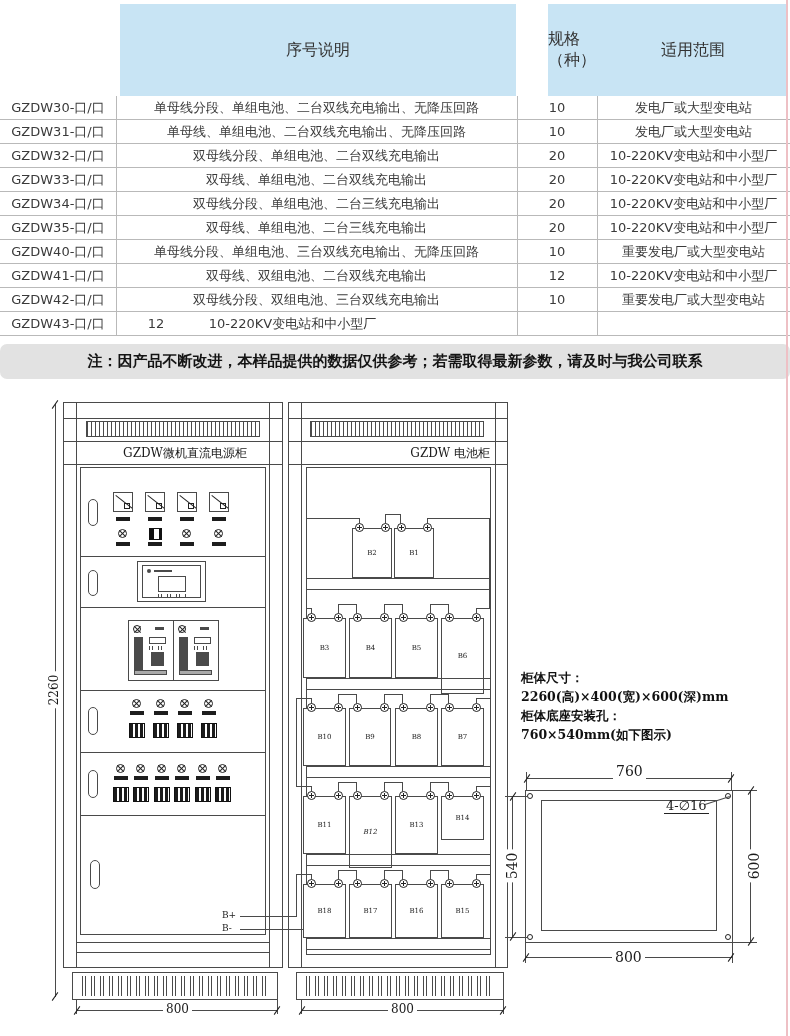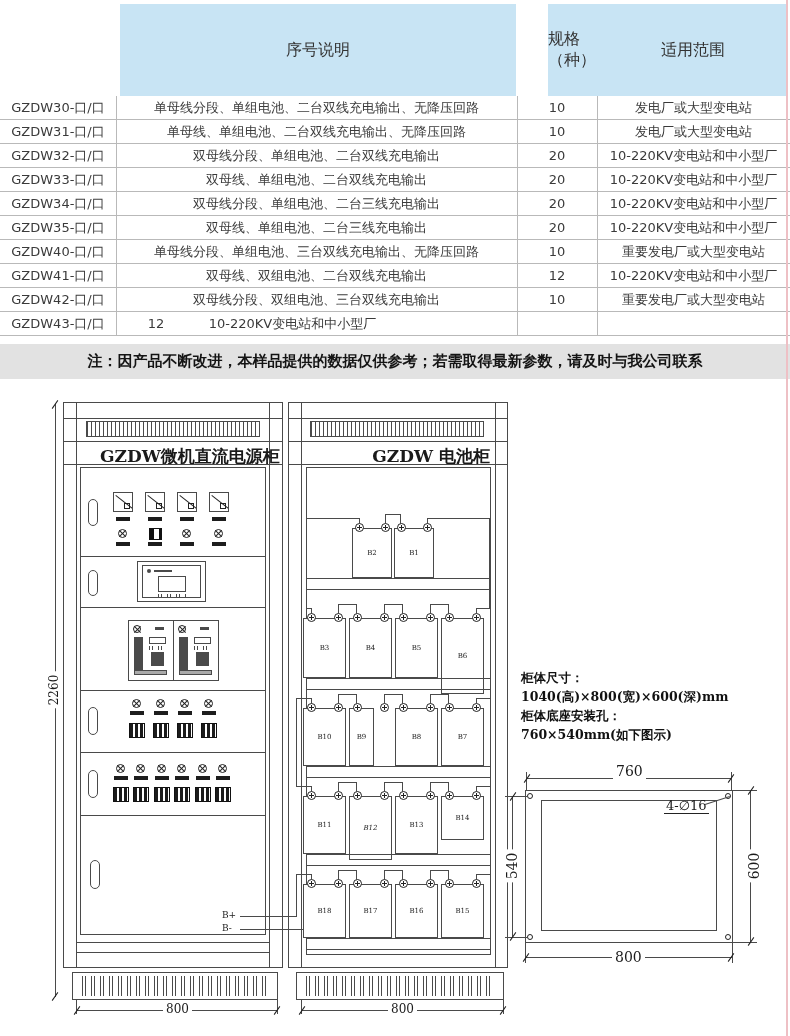--- a/index.html
+++ b/index.html
@@ -18,32 +18,32 @@
             font-size:16px;color:#333;}
   #tbody{position:absolute;left:0;top:96px;width:790px;}
   .trow{position:relative;height:24px;border-bottom:1px solid var(--border);
         display:flex;align-items:center;box-sizing:border-box;}
   .tcell{display:flex;align-items:center;justify-content:center;
          font-size:13px;color:#3a3a3a;height:100%;box-sizing:border-box;white-space:nowrap;overflow:hidden;}
   .c0{width:116px;} .c1{width:401px;} .c2{width:80px;} .c3{width:193px;}
   .vsep{position:absolute;top:96px;height:240px;width:1px;background:var(--border);}
   #note{position:absolute;left:0;top:344px;width:790px;height:35px;background:var(--note-bg);
         display:flex;align-items:center;justify-content:center;
-        font-size:15px;font-weight:bold;color:#141414;}
+        font-size:15px;font-weight:bold;color:#141414;border-radius:7px;}
   
   #drawing{position:absolute;left:0;top:0;width:790px;height:1036px;pointer-events:none;}
   .ln{position:absolute;background:var(--line);}
   .rect{position:absolute;border:1px solid var(--line);box-sizing:border-box;background:transparent;}
   .vent{position:absolute;border:1px solid var(--line);box-sizing:border-box;
         background:repeating-linear-gradient(90deg,var(--line) 0 1px,transparent 1px 4px);}
   .slots{position:absolute;
         background:repeating-linear-gradient(90deg,var(--line) 0 1px,transparent 1px 3px,var(--line) 3px 4px,transparent 4px 9px);}
   .handle{position:absolute;width:10px;border:1px solid var(--line);border-radius:6px;box-sizing:border-box;}
   .cab-title{position:absolute;font-family:"DejaVu Serif","Liberation Serif",serif;
-             font-weight:bold;font-size:17px;color:#1a1a1a;white-space:nowrap;}
+             font-weight:normal;font-size:12px;color:#1a1a1a;white-space:nowrap;}
   .meter{position:absolute;width:20px;height:20px;border:1px solid var(--line);box-sizing:border-box;overflow:hidden;}
   .meter i{position:absolute;left:2px;top:2px;width:22px;height:1px;background:#222;
            transform:rotate(38deg);transform-origin:left top;}
   .meter b{position:absolute;right:2px;bottom:2px;width:4px;height:4px;border:1px solid #222;}
   .strip{position:absolute;height:4px;background:#1d1d1d;}
   .indc{position:absolute;width:9px;height:9px;border:1px solid #222;border-radius:50%;box-sizing:border-box;}
   .indc:before,.indc:after{content:'';position:absolute;left:-1px;top:3px;width:9px;height:1px;background:#222;}
   .indc:before{transform:rotate(45deg);} .indc:after{transform:rotate(-45deg);}
   .sqsw{position:absolute;width:13px;height:12px;border:1px solid #111;box-sizing:border-box;
         background:linear-gradient(90deg,#111 0 4px,#fff 4px 9px,#111 9px 13px);}
@@ -217,21 +217,21 @@
     <div class="rect" style="left:296px;top:972px;width:208px;height:28px;"></div>
     <div class="slots" style="left:306px;top:976px;width:188px;height:20px;"></div>
     <div class="ln" style="left:301px;top:1000px;width:1px;height:14px;"></div>
     <div class="ln" style="left:503px;top:1000px;width:1px;height:14px;"></div>
     <div class="ln" style="left:301px;top:1010px;width:203px;height:1px;"></div>
     <div class="tick" style="left:297px;top:1010px;"></div>
     <div class="tick" style="left:498px;top:1010px;"></div>
     <div class="dim" style="left:388px;top:1002px;">800</div>
 
     <div class="specs-line" style="top:670px;">柜体尺寸：</div>
-    <div class="specs-line" style="top:689px;">1040(高)×800(宽)×600(深)mm</div>
+    <div class="specs-line" style="top:689px;">2260(高)×400(宽)×600(深)mm</div>
     <div class="specs-line" style="top:708px;">柜体底座安装孔：</div>
     <div class="specs-line" style="top:727px;">760×540mm(如下图示)</div>
 
     <div class="rect" style="left:525px;top:790px;width:208px;height:153px;"></div>
     <div class="rect" style="left:541px;top:800px;width:176px;height:131px;"></div>
     <div class="hole" style="left:527px;top:793px;"></div>
     <div class="hole" style="left:725px;top:793px;"></div>
     <div class="hole" style="left:527px;top:934px;"></div>
     <div class="hole" style="left:725px;top:934px;"></div>
 
@@ -381,21 +381,21 @@
       <div class="ln" style="left: 311px; top: 608px; width: 1px; height: 6px;"></div>
       <div class="ln" style="left: 476px; top: 608px; width: 14px; height: 1px;"></div>
       <div class="ln" style="left: 476px; top: 608px; width: 1px; height: 6px;"></div>
       <div class="ln" style="left: 306px; top: 678px; width: 185px; height: 1px;"></div>
       <div class="ln" style="left: 306px; top: 689px; width: 185px; height: 1px;"></div>
       <div class="batt" style="left: 303px; top: 708px; width: 43px; height: 58px;">
         <span>B10</span>
       </div>
       <div class="term" style="left: 307px; top: 703px;"></div>
       <div class="term" style="left: 334px; top: 703px;"></div>
-      <div class="batt" style="left: 349px; top: 708px; width: 25px; height: 58px;">
+      <div class="batt" style="left: 349px; top: 708px; width: 42px; height: 58px;">
         <span>B9</span>
       </div>
       <div class="term" style="left: 353px; top: 703px;"></div>
       <div class="term" style="left: 380px; top: 703px;"></div>
       <div class="batt" style="left: 395px; top: 708px; width: 43px; height: 58px;">
         <span>B8</span>
       </div>
       <div class="term" style="left: 399px; top: 703px;"></div>
       <div class="term" style="left: 426px; top: 703px;"></div>
       <div class="batt" style="left: 441px; top: 708px; width: 43px; height: 58px;">
@@ -410,21 +410,21 @@
       <div class="ln" style="left: 311px; top: 698px; width: 1px; height: 6px;"></div>
       <div class="ln" style="left: 476px; top: 698px; width: 14px; height: 1px;"></div>
       <div class="ln" style="left: 476px; top: 698px; width: 1px; height: 6px;"></div>
       <div class="ln" style="left: 306px; top: 766px; width: 185px; height: 1px;"></div>
       <div class="ln" style="left: 306px; top: 777px; width: 185px; height: 1px;"></div>
       <div class="batt" style="left: 303px; top: 796px; width: 43px; height: 58px;">
         <span>B11</span>
       </div>
       <div class="term" style="left: 307px; top: 791px;"></div>
       <div class="term" style="left: 334px; top: 791px;"></div>
-      <div class="batt" style="left: 349px; top: 796px; width: 43px; height: 64px; font-style: italic;">
+      <div class="batt" style="left: 349px; top: 796px; width: 43px; height: 72px; font-style: italic;">
         <span>B12</span>
       </div>
       <div class="term" style="left: 353px; top: 791px;"></div>
       <div class="term" style="left: 380px; top: 791px;"></div>
       <div class="batt" style="left: 395px; top: 796px; width: 43px; height: 58px;">
         <span>B13</span>
       </div>
       <div class="term" style="left: 399px; top: 791px;"></div>
       <div class="term" style="left: 426px; top: 791px;"></div>
       <div class="batt" style="left: 441px; top: 796px; width: 43px; height: 44px;">

